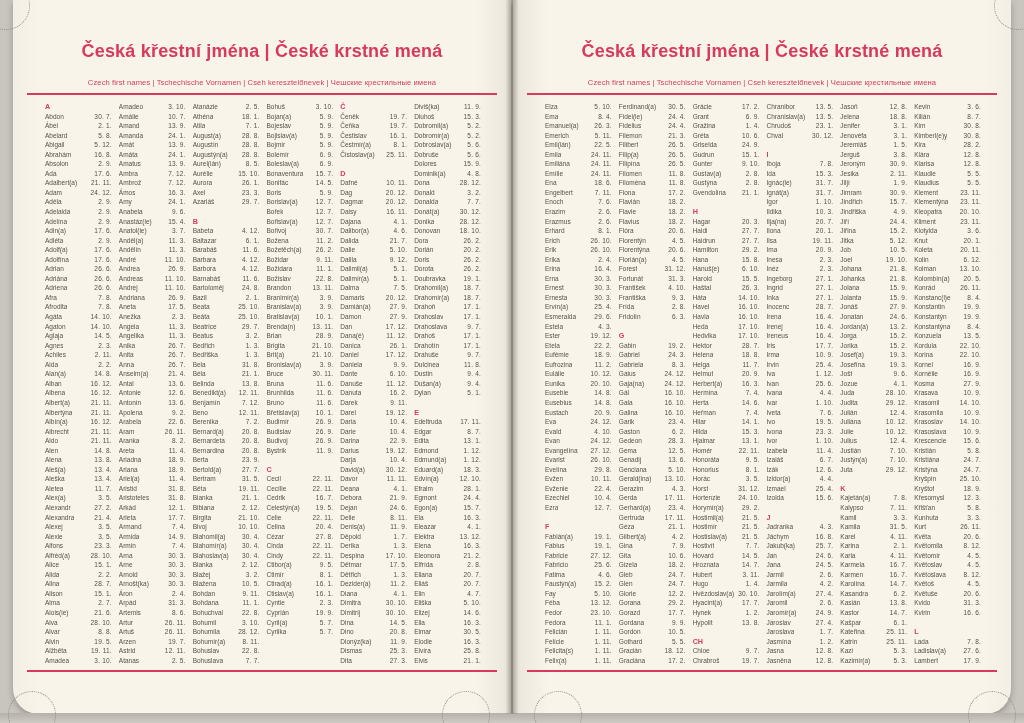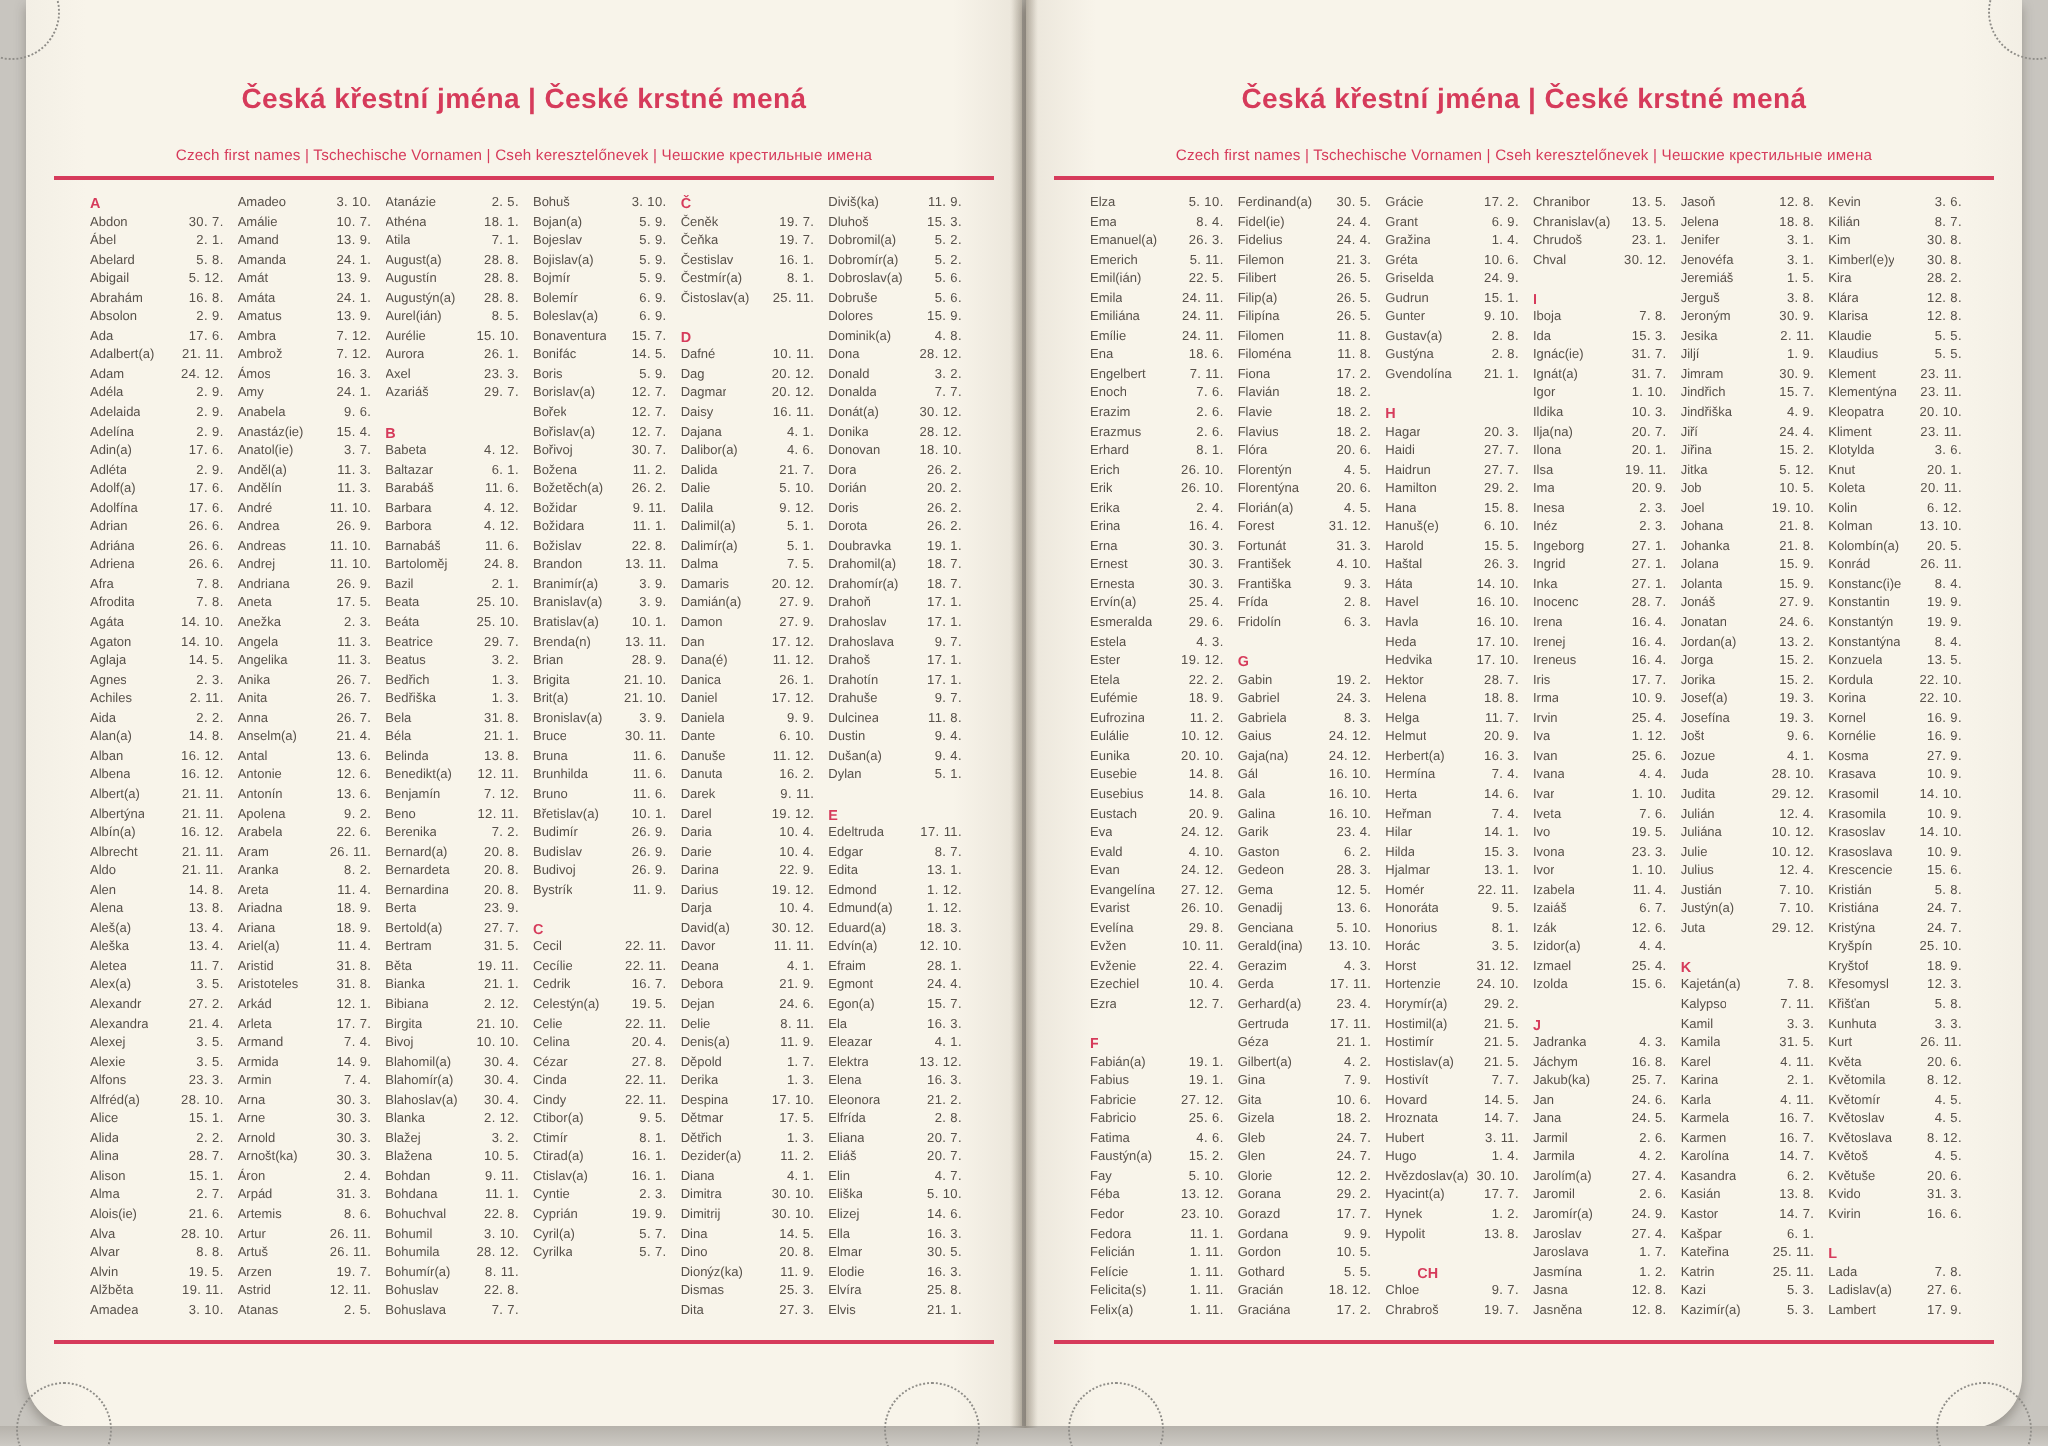--- a/index.html
+++ b/index.html
@@ -15,21 +15,21 @@
   }
   .page.left{left:13px;border-bottom-left-radius:26px;
     background:linear-gradient(90deg,#f3efe5 0%,#f8f4ea 6%,#f8f4ea 93%,#ece7dc 99%,#ddd7cb 100%);
     box-shadow:0 3px 6px rgba(60,55,45,.35);}
   .page.right{right:13px;border-bottom-right-radius:26px;
     background:linear-gradient(270deg,#f3efe5 0%,#f8f4ea 6%,#f8f4ea 93%,#ece7dc 99%,#ddd7cb 100%);
     box-shadow:0 3px 6px rgba(60,55,45,.35);}
   .gutter{position:absolute;top:0;bottom:9px;left:505px;width:14px;
     background:linear-gradient(90deg,rgba(90,80,65,0) 0%,rgba(90,80,65,.28) 45%,rgba(90,80,65,.34) 55%,rgba(90,80,65,0) 100%);z-index:5;}
   .pagehead{padding-top:41px;text-align:center;}
-  .ptitle{font-size:14px;font-weight:bold;letter-spacing:.2px;}
+  .ptitle{font-size:18px;font-weight:bold;letter-spacing:.2px;}
   .psub{font-size:7.6px;margin-top:16px;letter-spacing:.1px;}
   .toprule{height:2px;margin:6px 14px 0 14px;}
   .botrule{position:absolute;left:14px;right:14px;top:670px;height:2px;}
   .cols{display:flex;gap:7px;margin:7px 30px 0 32px;}
   .col{flex:1;min-width:0;}
   .row{display:flex;justify-content:space-between;align-items:baseline;
        height:9.55px;line-height:9.55px;font-size:6.5px;color:#575049;white-space:nowrap;}
   .row .nm{overflow:hidden;}
   .row .dt{margin-left:3px;letter-spacing:.2px;}
   .row.hdr .nm{font-weight:bold;font-size:7.2px;}
@@ -2177,21 +2177,21 @@
           </div>
           <div class="row">
             <span class="nm">Hypolit</span>
             <span class="dt">13. 8.</span>
           </div>
           <div class="row spc">
             <span class="nm"></span>
             <span class="dt"></span>
           </div>
           <div class="row hdr">
-            <span class="nm" style="color: rgb(214, 59, 91); margin-left: 16px;">CH</span>
+            <span class="nm" style="color: rgb(214, 59, 91);">CH</span>
             <span class="dt"></span>
           </div>
           <div class="row">
             <span class="nm">Chloe</span>
             <span class="dt">9. 7.</span>
           </div>
           <div class="row">
             <span class="nm">Chrabroš</span>
             <span class="dt">19. 7.</span>
           </div>

